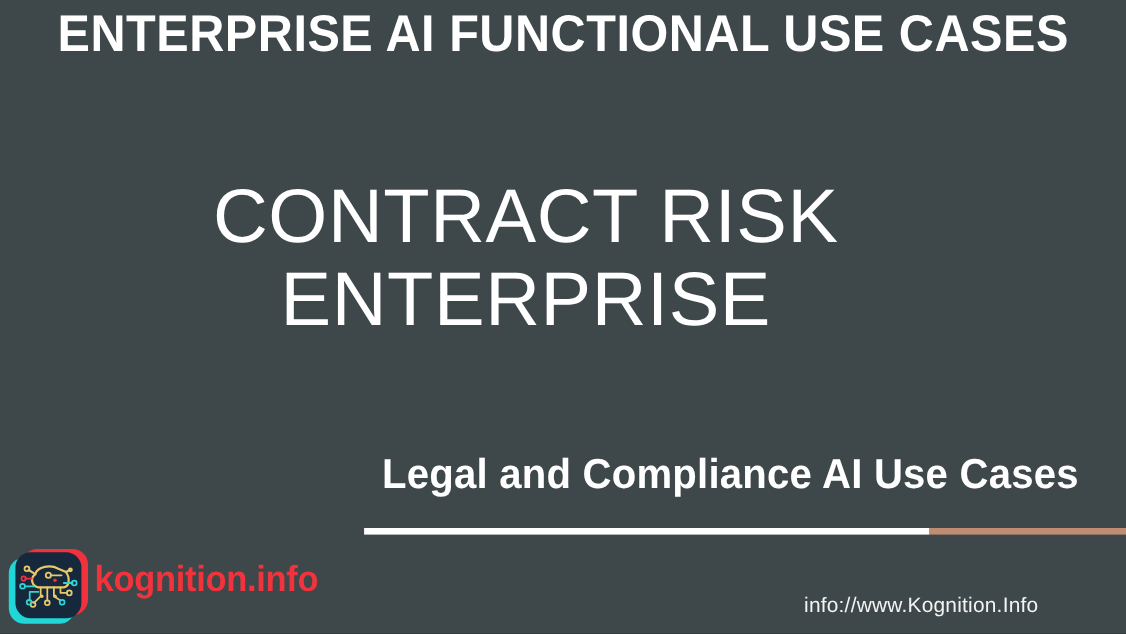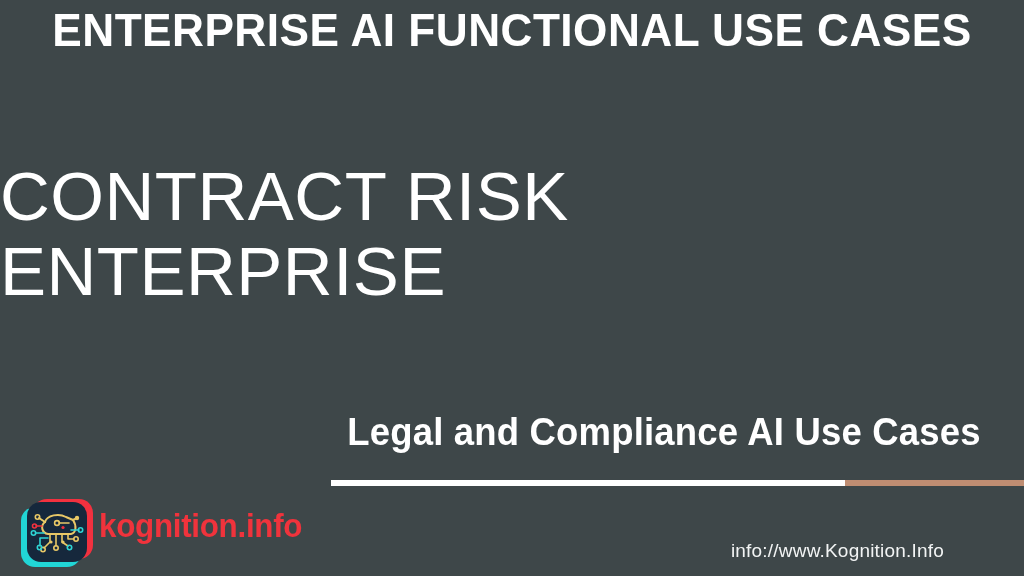--- a/index.html
+++ b/index.html
@@ -35,20 +35,21 @@
     transform-origin: 50% 50%;
     white-space: nowrap;
   }
 
   
   .main-title {
     position: absolute;
     left: 0;
     top: 160px;
     width: 956px;
+    text-align: center;
     color: #ffffff;
     font-family: "Liberation Sans", sans-serif;
     font-size: 69px;
     font-weight: 300;
     line-height: 1.08;
     letter-spacing: 0.5px;
   }
   .main-title .line {
     display: block;
   }
@@ -91,21 +92,20 @@
     background: #bf8d72;
   }
 
   
   .logo-lockup {
     position: absolute;
     left: 8px;
     top: 497px;
     width: 240px;
     height: 72px;
-    margin-left: 13px;
   }
   .logo-mark {
     position: absolute;
     left: 0;
     top: 0;
     width: 74px;
     height: 72px;
   }
   .logo-mark .glitch-red,
   .logo-mark .glitch-cyan,

